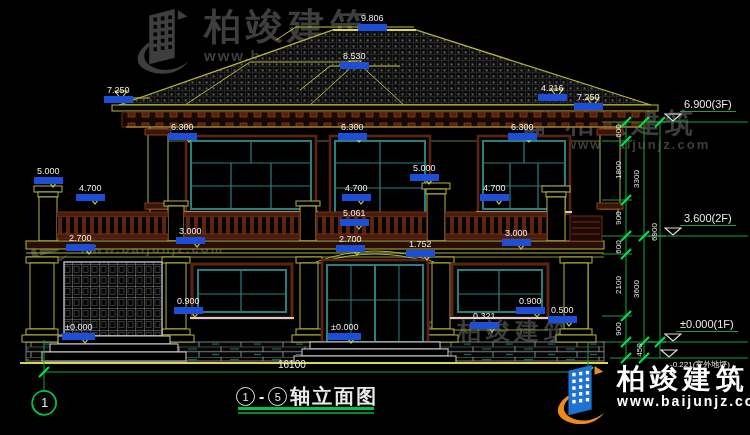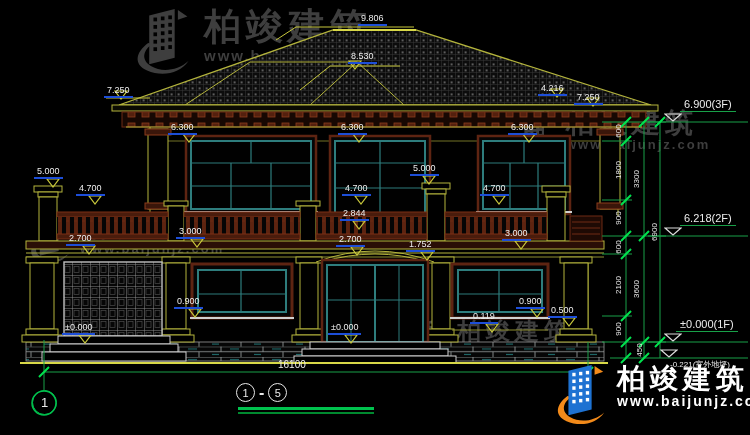--- a/index.html
+++ b/index.html
@@ -13,21 +13,21 @@
       --bd:#3e3e3e;--win:#000;--sw:#3e3e3e;--flag:#3e3e3e;}
   .wm-body{display:flex;flex-direction:column;}
   .wm-name{font-weight:bold;letter-spacing:5px;line-height:1.05;white-space:nowrap;}
   .wm-url{font-weight:bold;letter-spacing:2px;white-space:nowrap;}
   .logo{--bd:#1e72d2;--win:#fff;--sw:#f28a1a;--flag:#f28a1a;color:#fff;z-index:9;}
   .logo .wm-name{text-shadow:1px 1px 2px #000;}
   .logo .wm-url{text-shadow:1px 1px 2px #000;}
 
   
   .dim{position:absolute;color:#ececec;font-size:9px;line-height:10px;white-space:nowrap;
-       border-bottom:2px solid #1d4ed8;padding:0 3px 1px 3px;z-index:5;}
+       border-bottom:7px solid #1d4ed8;padding:0 3px 1px 3px;z-index:5;}
   .dimg{position:absolute;color:#ececec;font-size:10px;line-height:11px;white-space:nowrap;z-index:5;}
   .chain{position:absolute;color:#e6e6e6;font-size:8px;line-height:8px;white-space:nowrap;
          transform:translate(-50%,-50%) rotate(-90deg);z-index:5;}
   .lvl{position:absolute;color:#ececec;font-size:11px;line-height:12px;white-space:nowrap;
        border-bottom:1px solid #18a048;padding:0 4px 1px 4px;z-index:5;text-align:center;}
   .lvl.small{font-size:8px;line-height:9px;border-bottom:none;z-index:5;}
 
   
   .title{position:absolute;left:236px;top:383px;display:flex;align-items:center;gap:3px;
          color:#eaeaea;z-index:6;}
@@ -328,66 +328,67 @@
     </g>
     <g>
       <use href="#ltri" x="664" y="113"></use>
         <use href="#ltri" x="664" y="227"></use>
         <use href="#ltri" x="664" y="333"></use>
         <use href="#ltri" x="660" y="349"></use>
     </g>
   </svg>
 
   <div class="dim" style="left:358px;top:13px">9.806</div>
-  <div class="dim" style="left:348px;top:51px">8.530</div>
+  <div class="dim" style="left:340px;top:51px">8.530</div>
   <div class="dim" style="left:104px;top:85px">7.250</div>
   <div class="dim" style="left:538px;top:83px">4.216</div>
   <div class="dim" style="left:574px;top:92px">7.250</div>
   <div class="dim" style="left:168px;top:122px">6.300</div>
   <div class="dim" style="left:338px;top:122px">6.300</div>
   <div class="dim" style="left:508px;top:122px">6.300</div>
   <div class="dim" style="left:34px;top:166px">5.000</div>
   <div class="dim" style="left:410px;top:163px">5.000</div>
   <div class="dim" style="left:76px;top:183px">4.700</div>
   <div class="dim" style="left:342px;top:183px">4.700</div>
   <div class="dim" style="left:480px;top:183px">4.700</div>
-  <div class="dim" style="left:340px;top:208px">2.844</div>
+  <div class="dim" style="left:340px;top:208px">5.061</div>
   <div class="dim" style="left:176px;top:226px">3.000</div>
   <div class="dim" style="left:502px;top:228px">3.000</div>
   <div class="dim" style="left:66px;top:233px">2.700</div>
   <div class="dim" style="left:336px;top:234px">2.700</div>
   <div class="dim" style="left:406px;top:239px">1.752</div>
   <div class="dim" style="left:174px;top:296px">0.900</div>
   <div class="dim" style="left:516px;top:296px">0.900</div>
-  <div class="dim" style="left:470px;top:311px">0.119</div>
+  <div class="dim" style="left:470px;top:311px">0.321</div>
   <div class="dim" style="left:548px;top:305px">0.500</div>
   <div class="dim" style="left:62px;top:322px">±0.000</div>
   <div class="dim" style="left:328px;top:322px">±0.000</div>
   <div class="dimg" style="left:278px;top:359px">16100</div>
 
   <div class="chain" style="left:619px;top:131px">600</div>
   <div class="chain" style="left:619px;top:170px">1800</div>
   <div class="chain" style="left:619px;top:218px">900</div>
   <div class="chain" style="left:619px;top:247px">600</div>
   <div class="chain" style="left:619px;top:285px">2100</div>
   <div class="chain" style="left:619px;top:329px">900</div>
   <div class="chain" style="left:640px;top:350px">450</div>
   <div class="chain" style="left:637px;top:179px">3300</div>
   <div class="chain" style="left:637px;top:289px">3600</div>
   <div class="chain" style="left:655px;top:232px">6900</div>
 
   <div class="lvl" style="left:680px;top:98px">6.900(3F)</div>
-  <div class="lvl" style="left:680px;top:212px">6.218(2F)</div>
+  <div class="lvl" style="left:680px;top:212px">3.600(2F)</div>
   <div class="lvl" style="left:676px;top:318px">±0.000(1F)</div>
   <div class="lvl small" style="left:666px;top:360px">-0.221(室外地坪)</div>
 
   <div class="title">
     <div class="axnum">1</div>
     <div class="tdash">-</div>
     <div class="axnum">5</div>
+    <div class="ttext">轴立面图</div>
   </div>
   <div class="tline1"></div>
   <div class="tline2"></div>
 
   <div class="bubble">1</div>
 
   <div class="wm logo" style="left:552px;top:364px">
     <svg width="58" height="64">
         <use href="#bjicon"></use>
       </svg>

